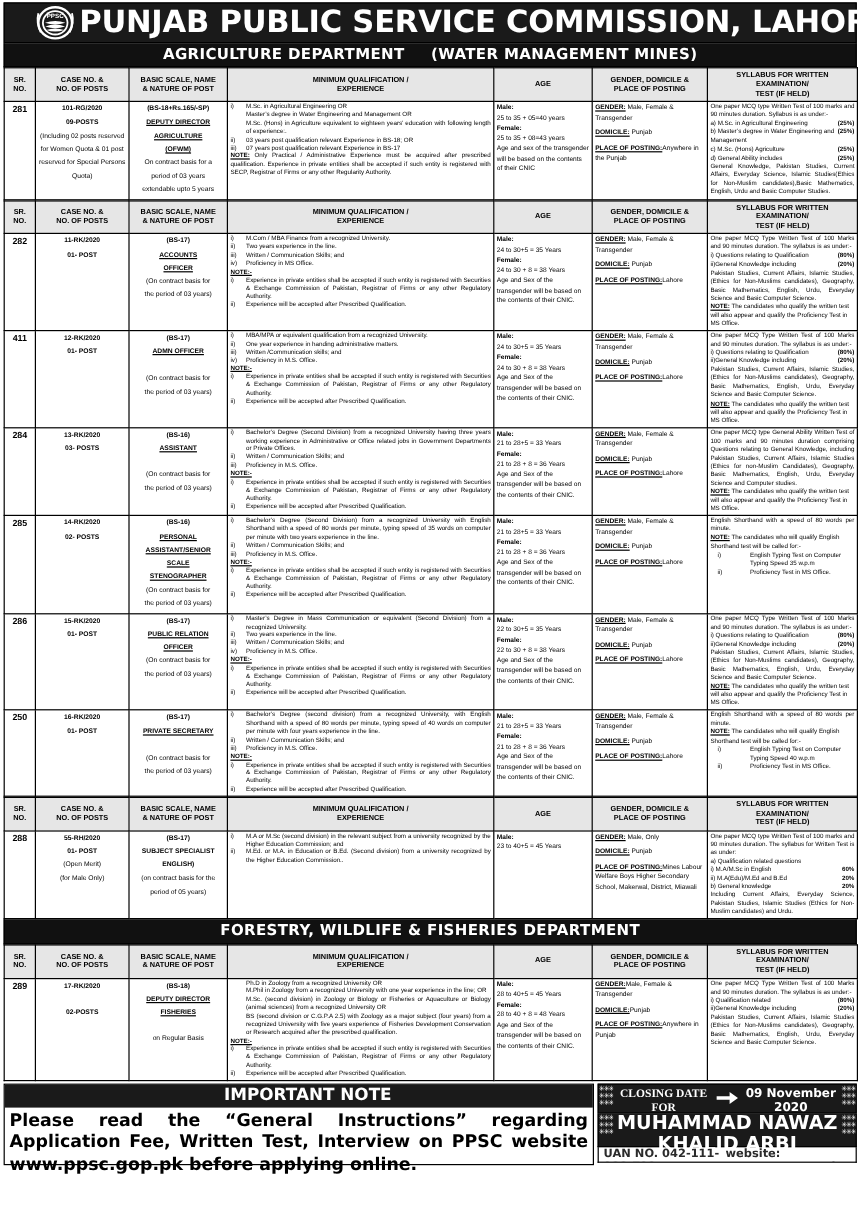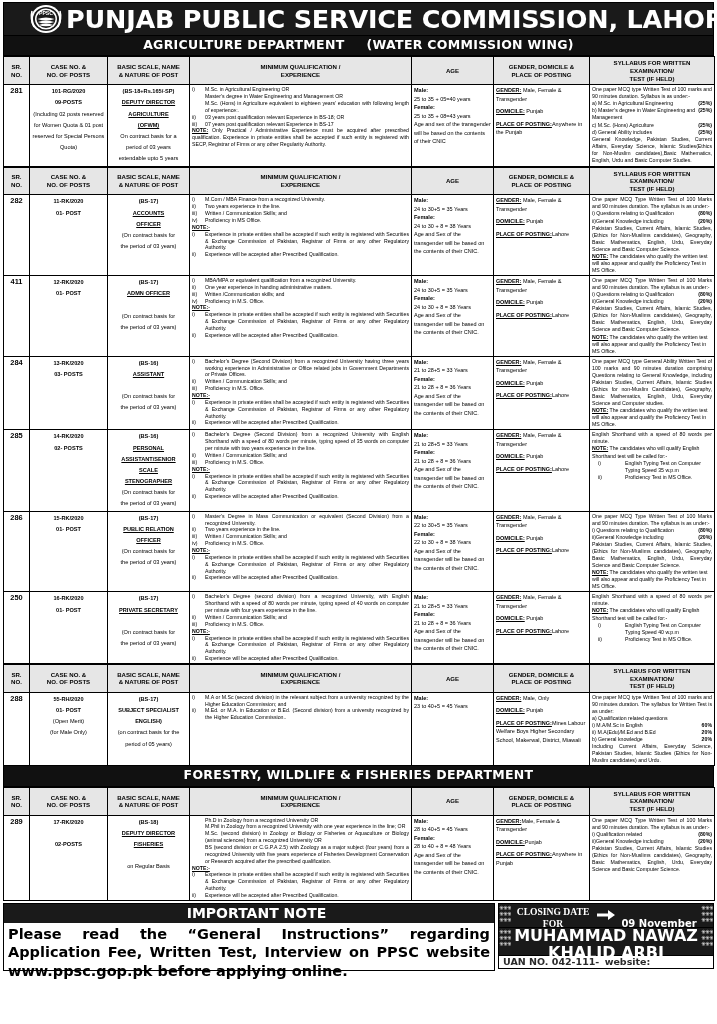--- a/index.html
+++ b/index.html
@@ -193,21 +193,21 @@
   .closing-label {
     flex: 1; text-align: center;
     font-size: 9.6px; font-weight: bold;
     line-height: 1.22; padding-top: 2px;
     font-family: Liberation Serif, serif;
   }
   .arrow-wrap { flex: 0 0 22px; display: flex; align-items: center; justify-content: center; }
   .closing-date {
     flex: 0 0 84px; text-align: center;
     font-size: 10px; font-weight: bold;
-    line-height: 1.22; padding-top: 14px;
+    line-height: 1.22; padding-top: 2px;
     font-family: "DejaVu Sans", sans-serif;
   }
   .sec-box {
     background: #1a1a1a; color: #fff;
     border: 1px solid #000; border-top: none;
     height: 28px;
     display: flex; align-items: stretch;
   }
   .sec-name {
     flex: 1; text-align: center;
@@ -248,21 +248,21 @@
         <path d="M9.8 18 q8.2 -3 16.4 0 q-8.2 3 -16.4 0 Z" fill="#fff"></path>
         <path d="M10.5 21 q7.5 -2.6 15 0 q-7.5 2.6 -15 0 Z" fill="#fff"></path>
         <path d="M4 7 q-2 8 2 16" stroke="#fff" stroke-width="1.6" fill="none"></path>
         <path d="M32 7 q2 8 -2 16" stroke="#fff" stroke-width="1.6" fill="none"></path>
       </svg>
     </div>
     <div class="masthead-title">PUNJAB PUBLIC SERVICE COMMISSION, LAHORE</div>
   </div>
 
   <div id="sections-root">
-      <div class="dept-banner"><span>AGRICULTURE DEPARTMENT</span><span class="sub">(WATER COMMISSION WING)</span></div>
+      <div class="dept-banner"><span>AGRICULTURE DEPARTMENT</span><span class="sub">(WATER MANAGEMENT MINES)</span></div>
       <table class="jobs">
         <colgroup>
           <col class="c-sr">
           <col class="c-case">
           <col class="c-scale">
           <col class="c-qual">
           <col class="c-age">
           <col class="c-gen">
           <col class="c-syl">
         </colgroup>

